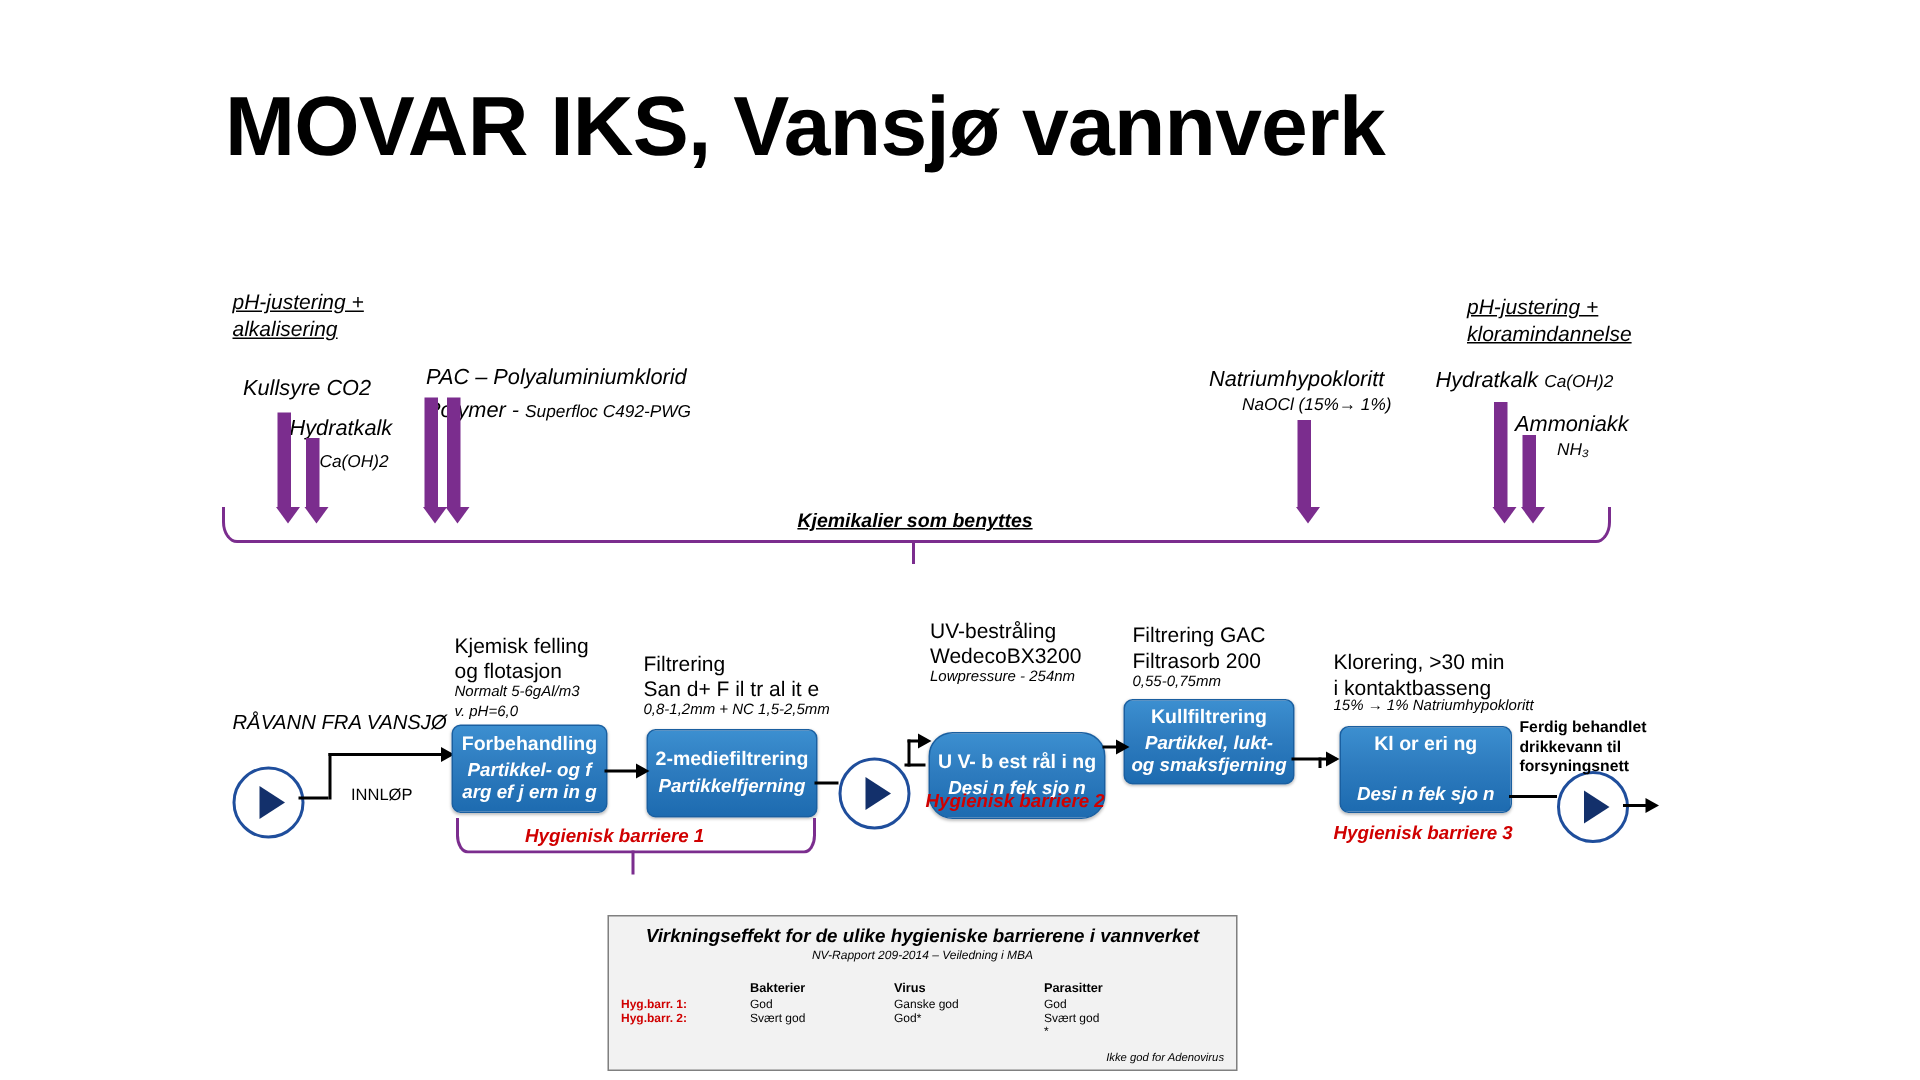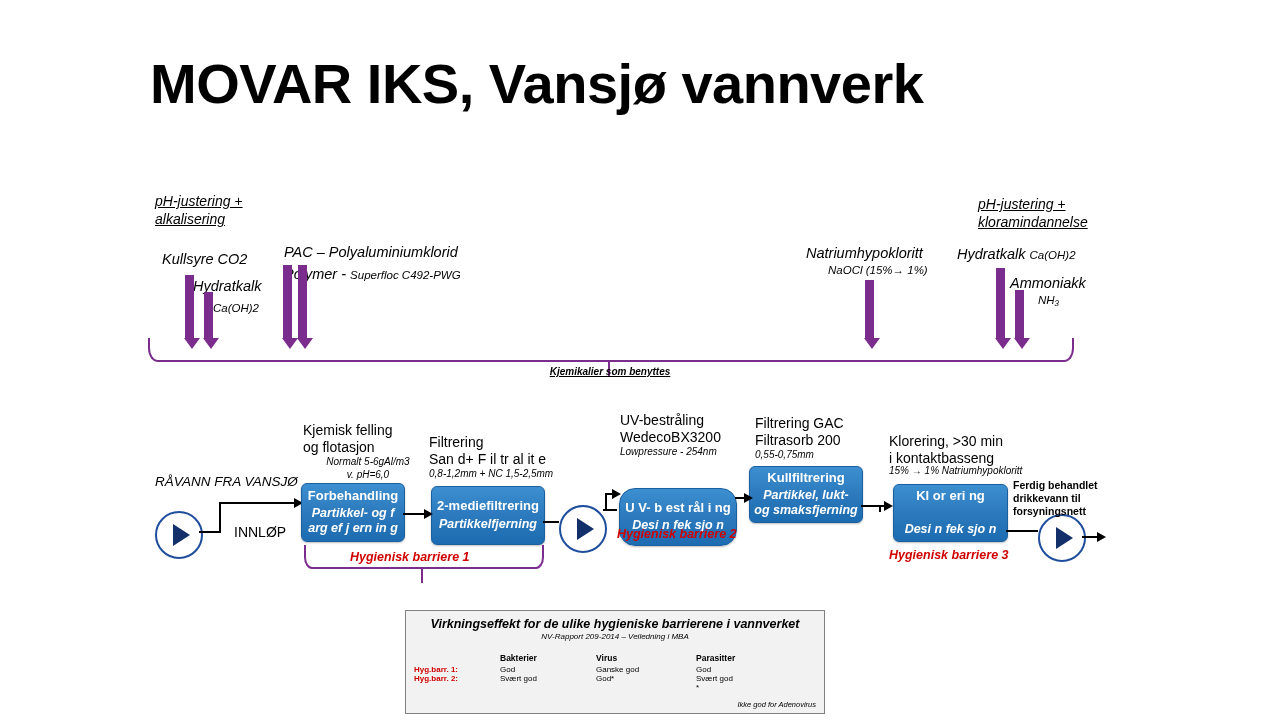--- a/index.html
+++ b/index.html
@@ -46,21 +46,21 @@
     border-left:2px solid #7B2D8E;
     border-right:2px solid #7B2D8E;
     border-bottom:2px solid #7B2D8E;
     border-radius:0 0 10px 10px/0 0 14px 14px;
   }
   #brace-stem{
     left:608px;top:360px;width:2px;height:16px;background:#7B2D8E;
   }
   #kjem-label{
     left:430px;top:339px;width:360px;text-align:center;
-    font-size:10px;font-weight:bold;font-style:italic;text-decoration:underline;margin-top:27px;
+    font-size:13px;font-weight:bold;font-style:italic;text-decoration:underline;
   }
 
   
   .pbox{
     border-radius:6px;
     background:linear-gradient(180deg,#3C8FD0 0%,#2E7CBF 45%,#1D6BB0 100%);
     border:1px solid #1a5fa0;
     color:#ffffff;
     text-align:center;
     display:flex;flex-direction:column;justify-content:center;align-items:center;
@@ -185,21 +185,21 @@
 </div>
 
 <div class="abs" id="brace"></div>
 <div class="abs" id="brace-stem"></div>
 <div class="abs" id="kjem-label" style="top:339px;">Kjemikalier som benyttes</div>
 
 <div class="abs ptitle" style="left:303px;top:422px;width:125px;">
   <div>Kjemisk felling</div>
   <div>og flotasjon</div>
 </div>
-<div class="abs psub" style="left:303px;top:456px;width:130px;text-align:center;">
+<div class="abs psub" style="left:303px;top:456px;width:130px;">
   <div>Normalt 5-6gAl/m3</div>
   <div>v. pH=6,0</div>
 </div>
 
 <div class="abs ptitle" style="left:429px;top:434px;width:170px;">
   <div>Filtrering</div>
   <div>San d+ F il tr al it e</div>
 </div>
 <div class="abs psub" style="left:429px;top:468px;width:175px;">
   <div>0,8-1,2mm + NC 1,5-2,5mm</div>
@@ -226,21 +226,21 @@
   <div>i kontaktbasseng</div>
 </div>
 <div class="abs psub" style="left:889px;top:465px;width:160px;">
   <div>15% → 1% Natriumhypokloritt</div>
 </div>
 
 <div class="abs" style="left:155px;top:474px;font-style:italic;font-size:13.5px;">RÅVANN FRA VANSJØ</div>
 <div class="pump" style="left:155px;top:511px;width:44px;height:44px;">
     <div class="tri"></div>
   </div>
-<div class="abs" style="left:234px;top:524px;font-size:14px;">INNLØP</div>
+<div class="abs" style="left:234px;top:524px;font-size:11px;">INNLØP</div>
 
 <div class="hline abs" style="left:199px;top:531px;width:20px;"></div>
 <div class="vline abs" style="left:219px;top:502px;height:31px;"></div>
 <div class="hline abs" style="left:219px;top:502px;width:76px;"></div>
 <div class="arrowR abs" style="left:294px;top:498px;"></div>
 
 <div class="pbox abs" style="left:301px;top:483px;width:102px;height:57px;">
   <div class="l1">Forbehandling</div>
   <div class="l2" style="padding:0 4px;">Partikkel- og f arg ef j ern in g</div>
 </div>

